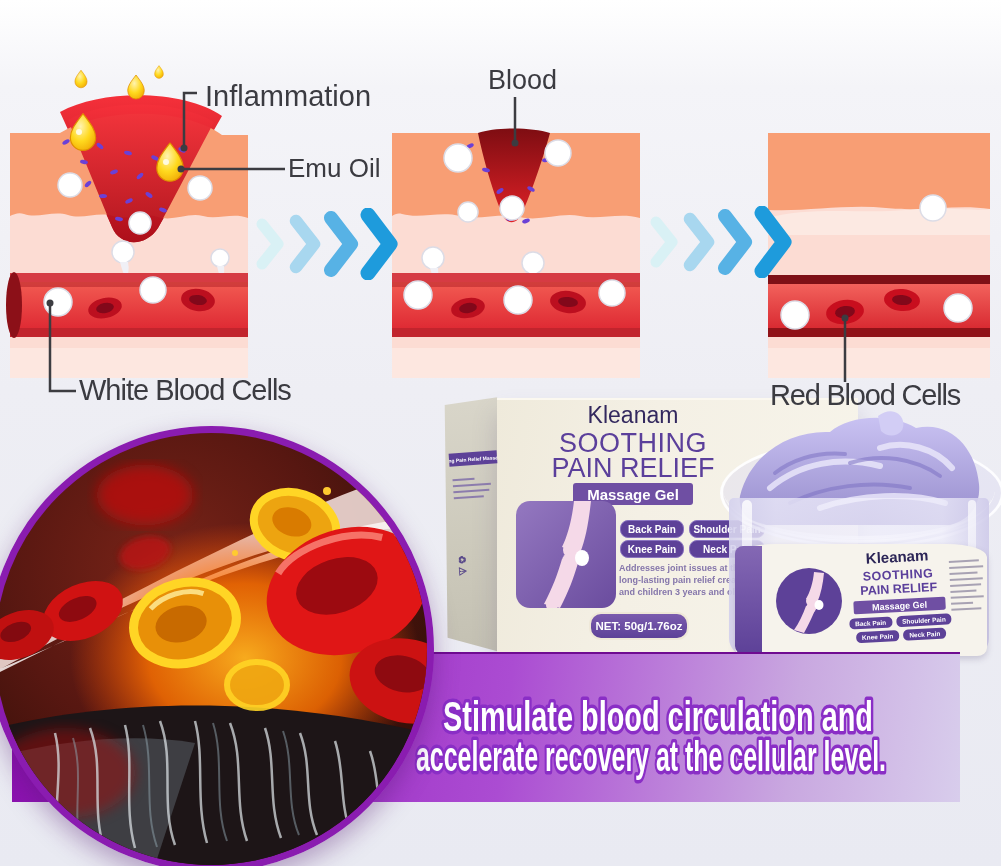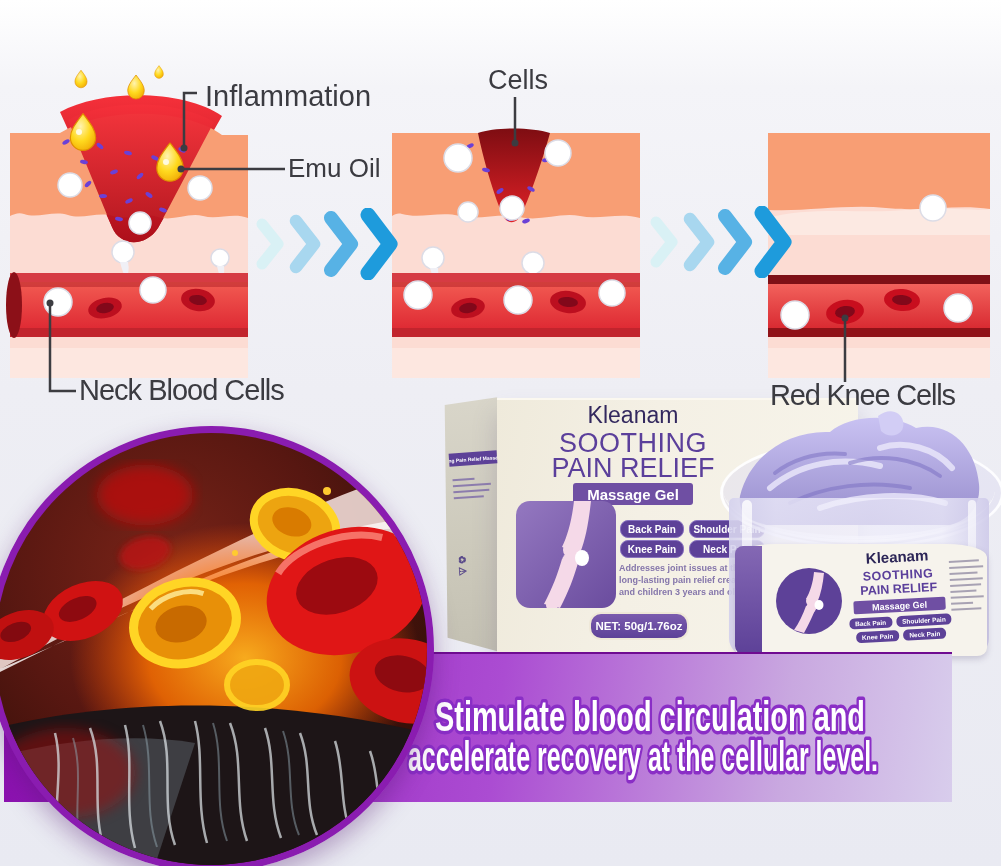--- a/index.html
+++ b/index.html
@@ -18,21 +18,21 @@
   .boxside{position:absolute;left:443px;top:396px;width:57px;height:260px;
            background:linear-gradient(175deg,#d9d6ca 0%,#ccc9bb 60%,#c3c0b2 100%);
            clip-path:polygon(3% 3.5%,95% 0.5%,100% 98.5%,8% 93%);}
   .jarglass{position:absolute;left:729px;top:498px;width:260px;height:158px;border-radius:5px 5px 18px 18px;
             background:linear-gradient(90deg,rgba(213,210,237,.92) 0%,rgba(238,237,250,.78) 18%,rgba(242,241,252,.7) 55%,rgba(238,237,250,.78) 82%,rgba(207,203,234,.92) 100%);}
   .ring{position:absolute;border-radius:50%;border-bottom:3px solid rgba(255,255,255,.85);clip-path:inset(52% 0 0 0);}
   .jlabel{position:absolute;left:735px;top:544px;width:252px;height:112px;background:#f6f3ec;
           border-radius:40px 40px 10px 10px / 13px 13px 8px 8px;box-shadow:0 3px 6px rgba(90,80,120,.25);}
   .jstrip{position:absolute;left:735px;top:546px;width:27px;height:108px;border-radius:8px 0 0 8px;
           background:linear-gradient(180deg,#8468b4,#5d4198);}
-  .banner{position:absolute;left:4px;top:652px;width:948px;height:148px;
+  .banner{position:absolute;left:12px;top:652px;width:948px;height:148px;
           background:linear-gradient(97deg,#8a10ae 0%,#9d2cc4 28%,#ab4cd2 52%,#c9a8e0 82%,#d8cdec 100%);
           border-top:2px solid #6f0b91;}
   .bloodcircle{position:absolute;left:-12px;top:426px;width:432px;height:432px;border-radius:50%;
           border:7px solid #8a1cb0;overflow:hidden;
           background:radial-gradient(circle at 40% 32%,#7a2418 0%,#571711 42%,#371009 72%,#250909 100%);
           box-shadow:0 10px 24px rgba(80,20,110,.35);}
   .jbadge{background:#5d4198;border-radius:5px;color:#fff;font-weight:700;font-size:6.5px;
           padding:2px 6px;white-space:nowrap;}
   svg{display:block;}
 </style>
@@ -346,23 +346,23 @@
       <circle cx="184" cy="148" r="3.5"></circle>
         <circle cx="181" cy="169" r="3.5"></circle>
       <circle cx="515" cy="143" r="3.5"></circle>
         <circle cx="50" cy="303" r="3.5"></circle>
         <circle cx="845" cy="318" r="3.5"></circle>
     </g>
   </svg>
 
   <div class="dlabel" style="left:205px;top:80px;font-size:29px;">Inflammation</div>
   <div class="dlabel" style="left:288px;top:153px;font-size:26px;">Emu Oil</div>
-  <div class="dlabel" style="left:488px;top:65px;font-size:27px;">Cells</div>
-  <div class="dlabel" style="left:79px;top:374px;font-size:29px;letter-spacing:-1px;">Neck Blood Cells</div>
-  <div class="dlabel" style="left:770px;top:379px;font-size:29px;letter-spacing:-1.2px;">Red Knee Cells</div>
+  <div class="dlabel" style="left:488px;top:65px;font-size:27px;">Blood</div>
+  <div class="dlabel" style="left:79px;top:374px;font-size:29px;letter-spacing:-1px;">White Blood Cells</div>
+  <div class="dlabel" style="left:770px;top:379px;font-size:29px;letter-spacing:-1.2px;">Red Blood Cells</div>
 
   <div class="banner">
     <svg width="1001" height="148" viewBox="0 0 1001 148">
       <text x="646" y="77" text-anchor="middle" font-family="Liberation Sans, sans-serif" font-size="42" font-weight="bold" fill="#ffffff" stroke="#8a2ec6" stroke-width="7" stroke-linejoin="round" paint-order="stroke" textLength="430" lengthAdjust="spacingAndGlyphs">Stimulate blood circulation and</text>
       <text x="639" y="117" text-anchor="middle" font-family="Liberation Sans, sans-serif" font-size="42" font-weight="bold" fill="#ffffff" stroke="#8a2ec6" stroke-width="7" stroke-linejoin="round" paint-order="stroke" textLength="470" lengthAdjust="spacingAndGlyphs">accelerate recovery at the cellular level.</text>
     </svg>
   </div>
 
   <div class="bloodcircle">
     <svg width="432" height="432" viewBox="0 0 432 432">

